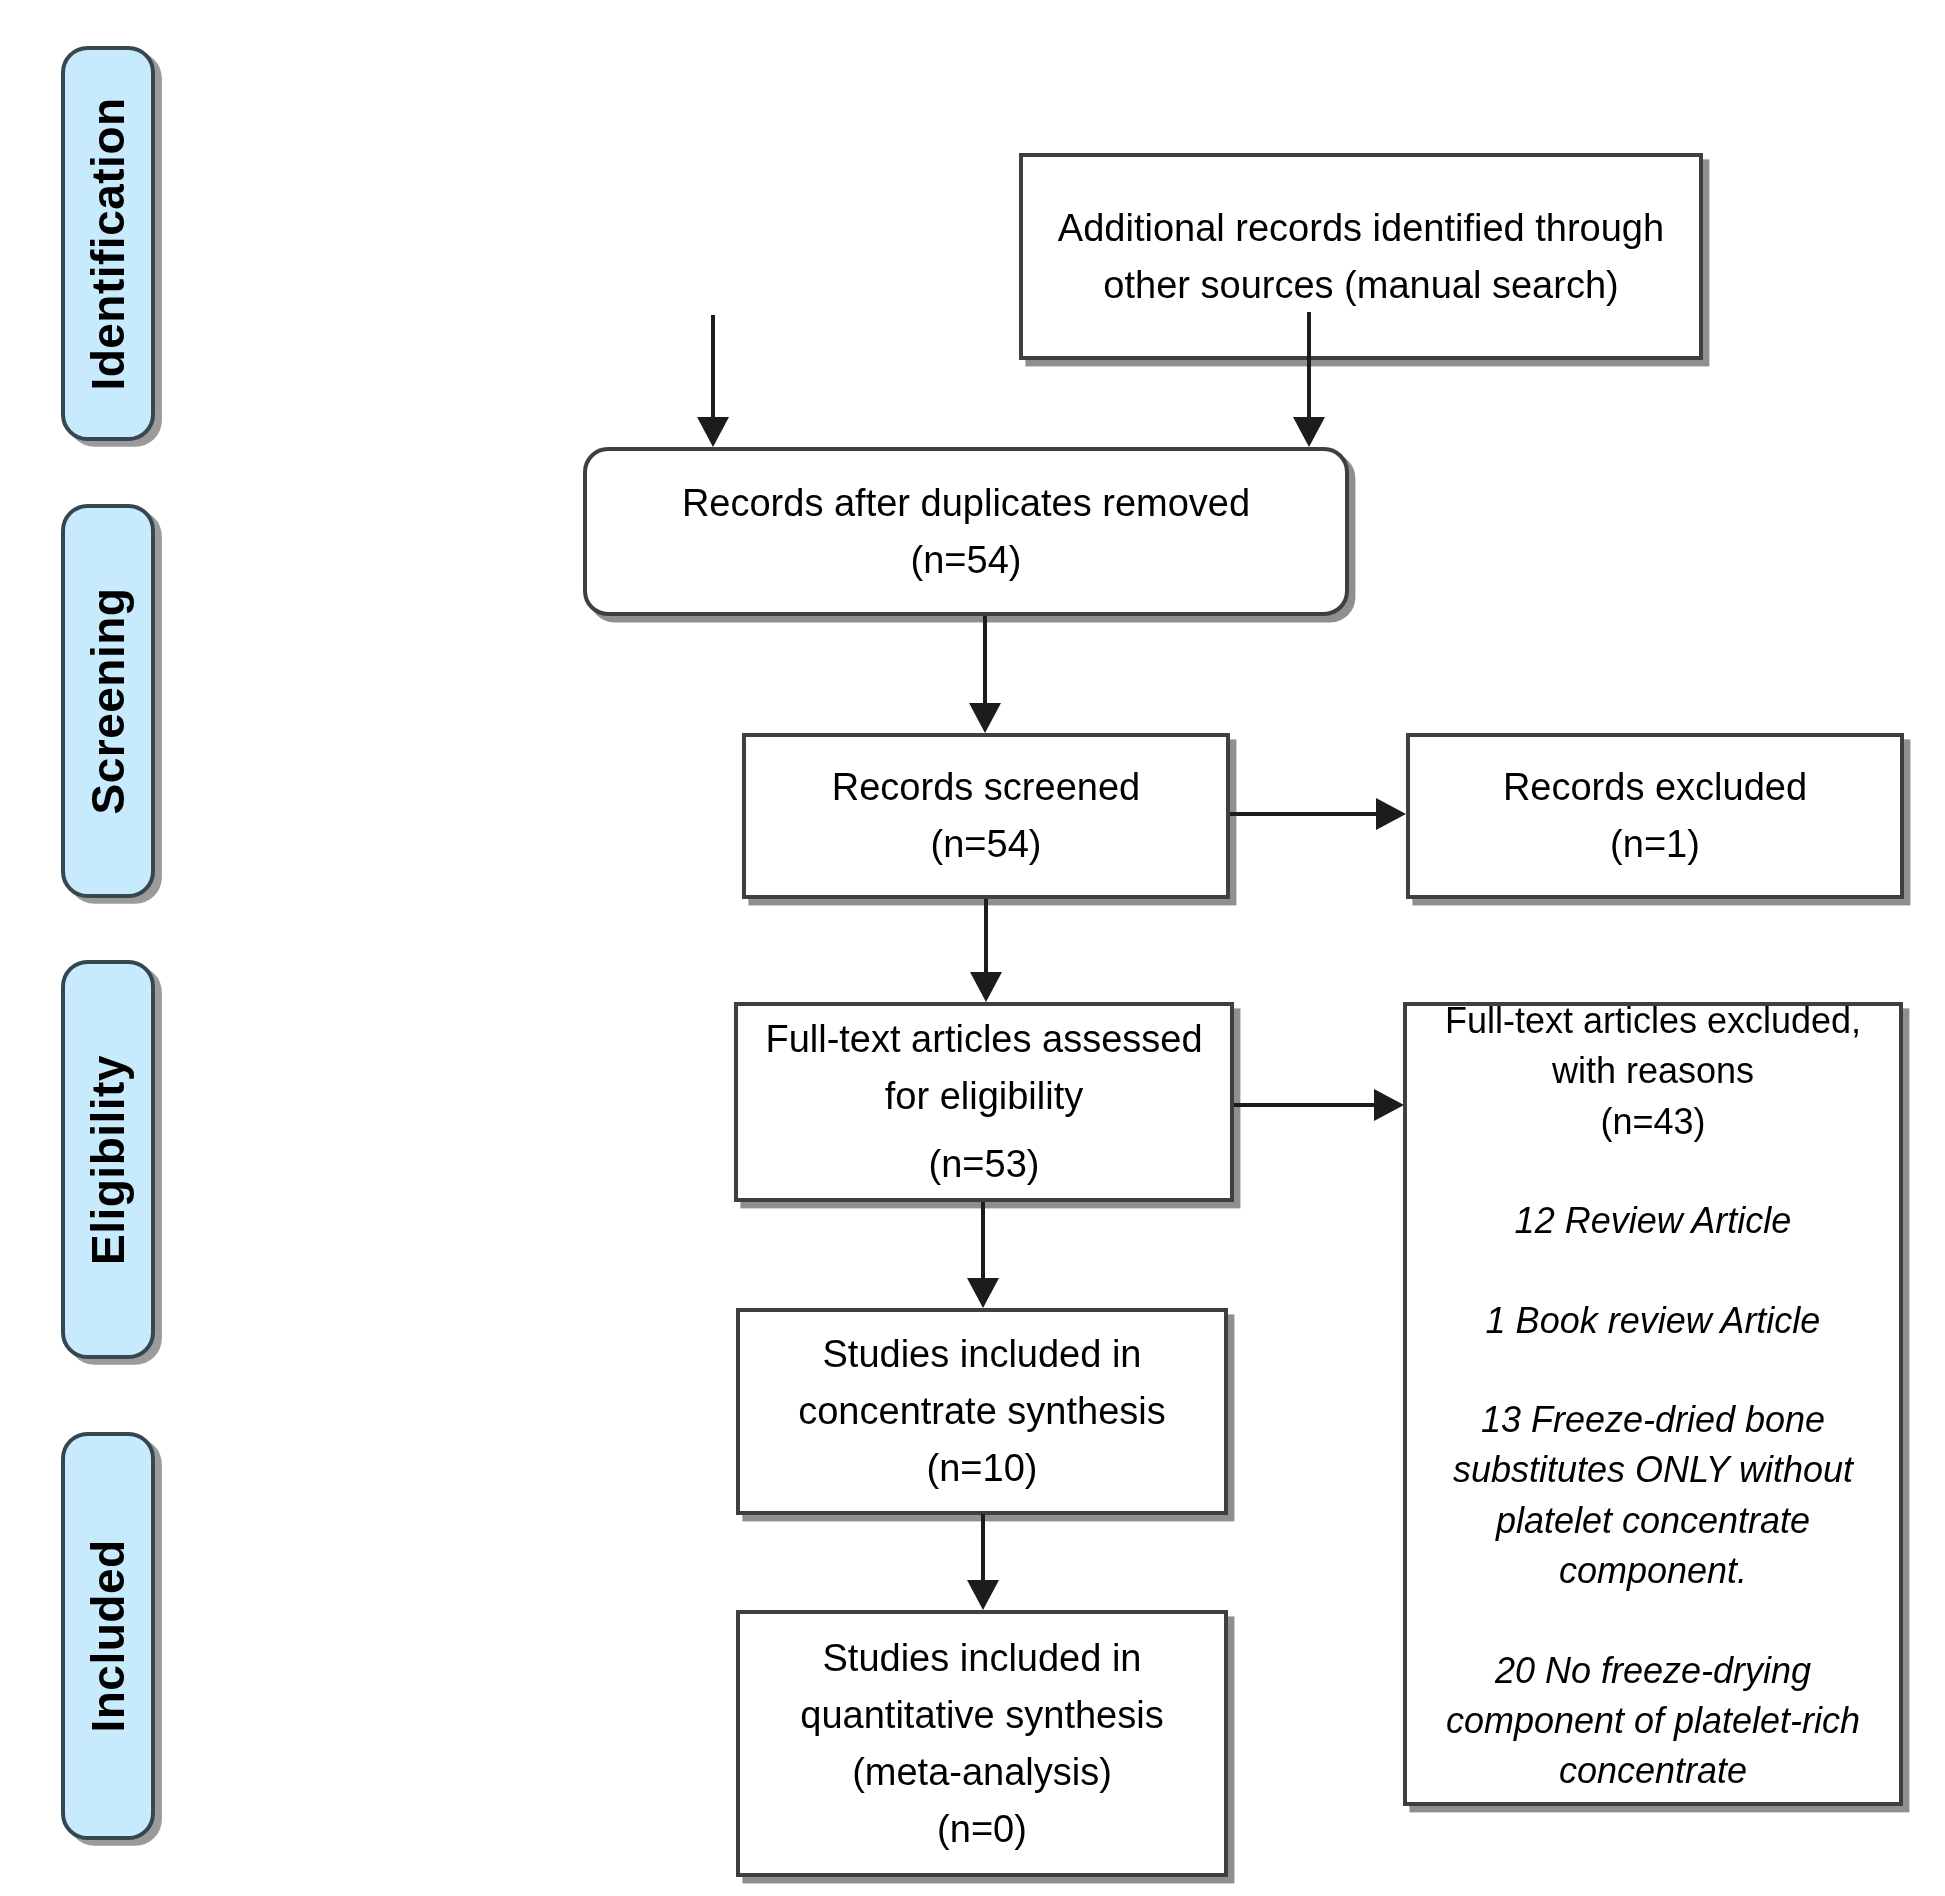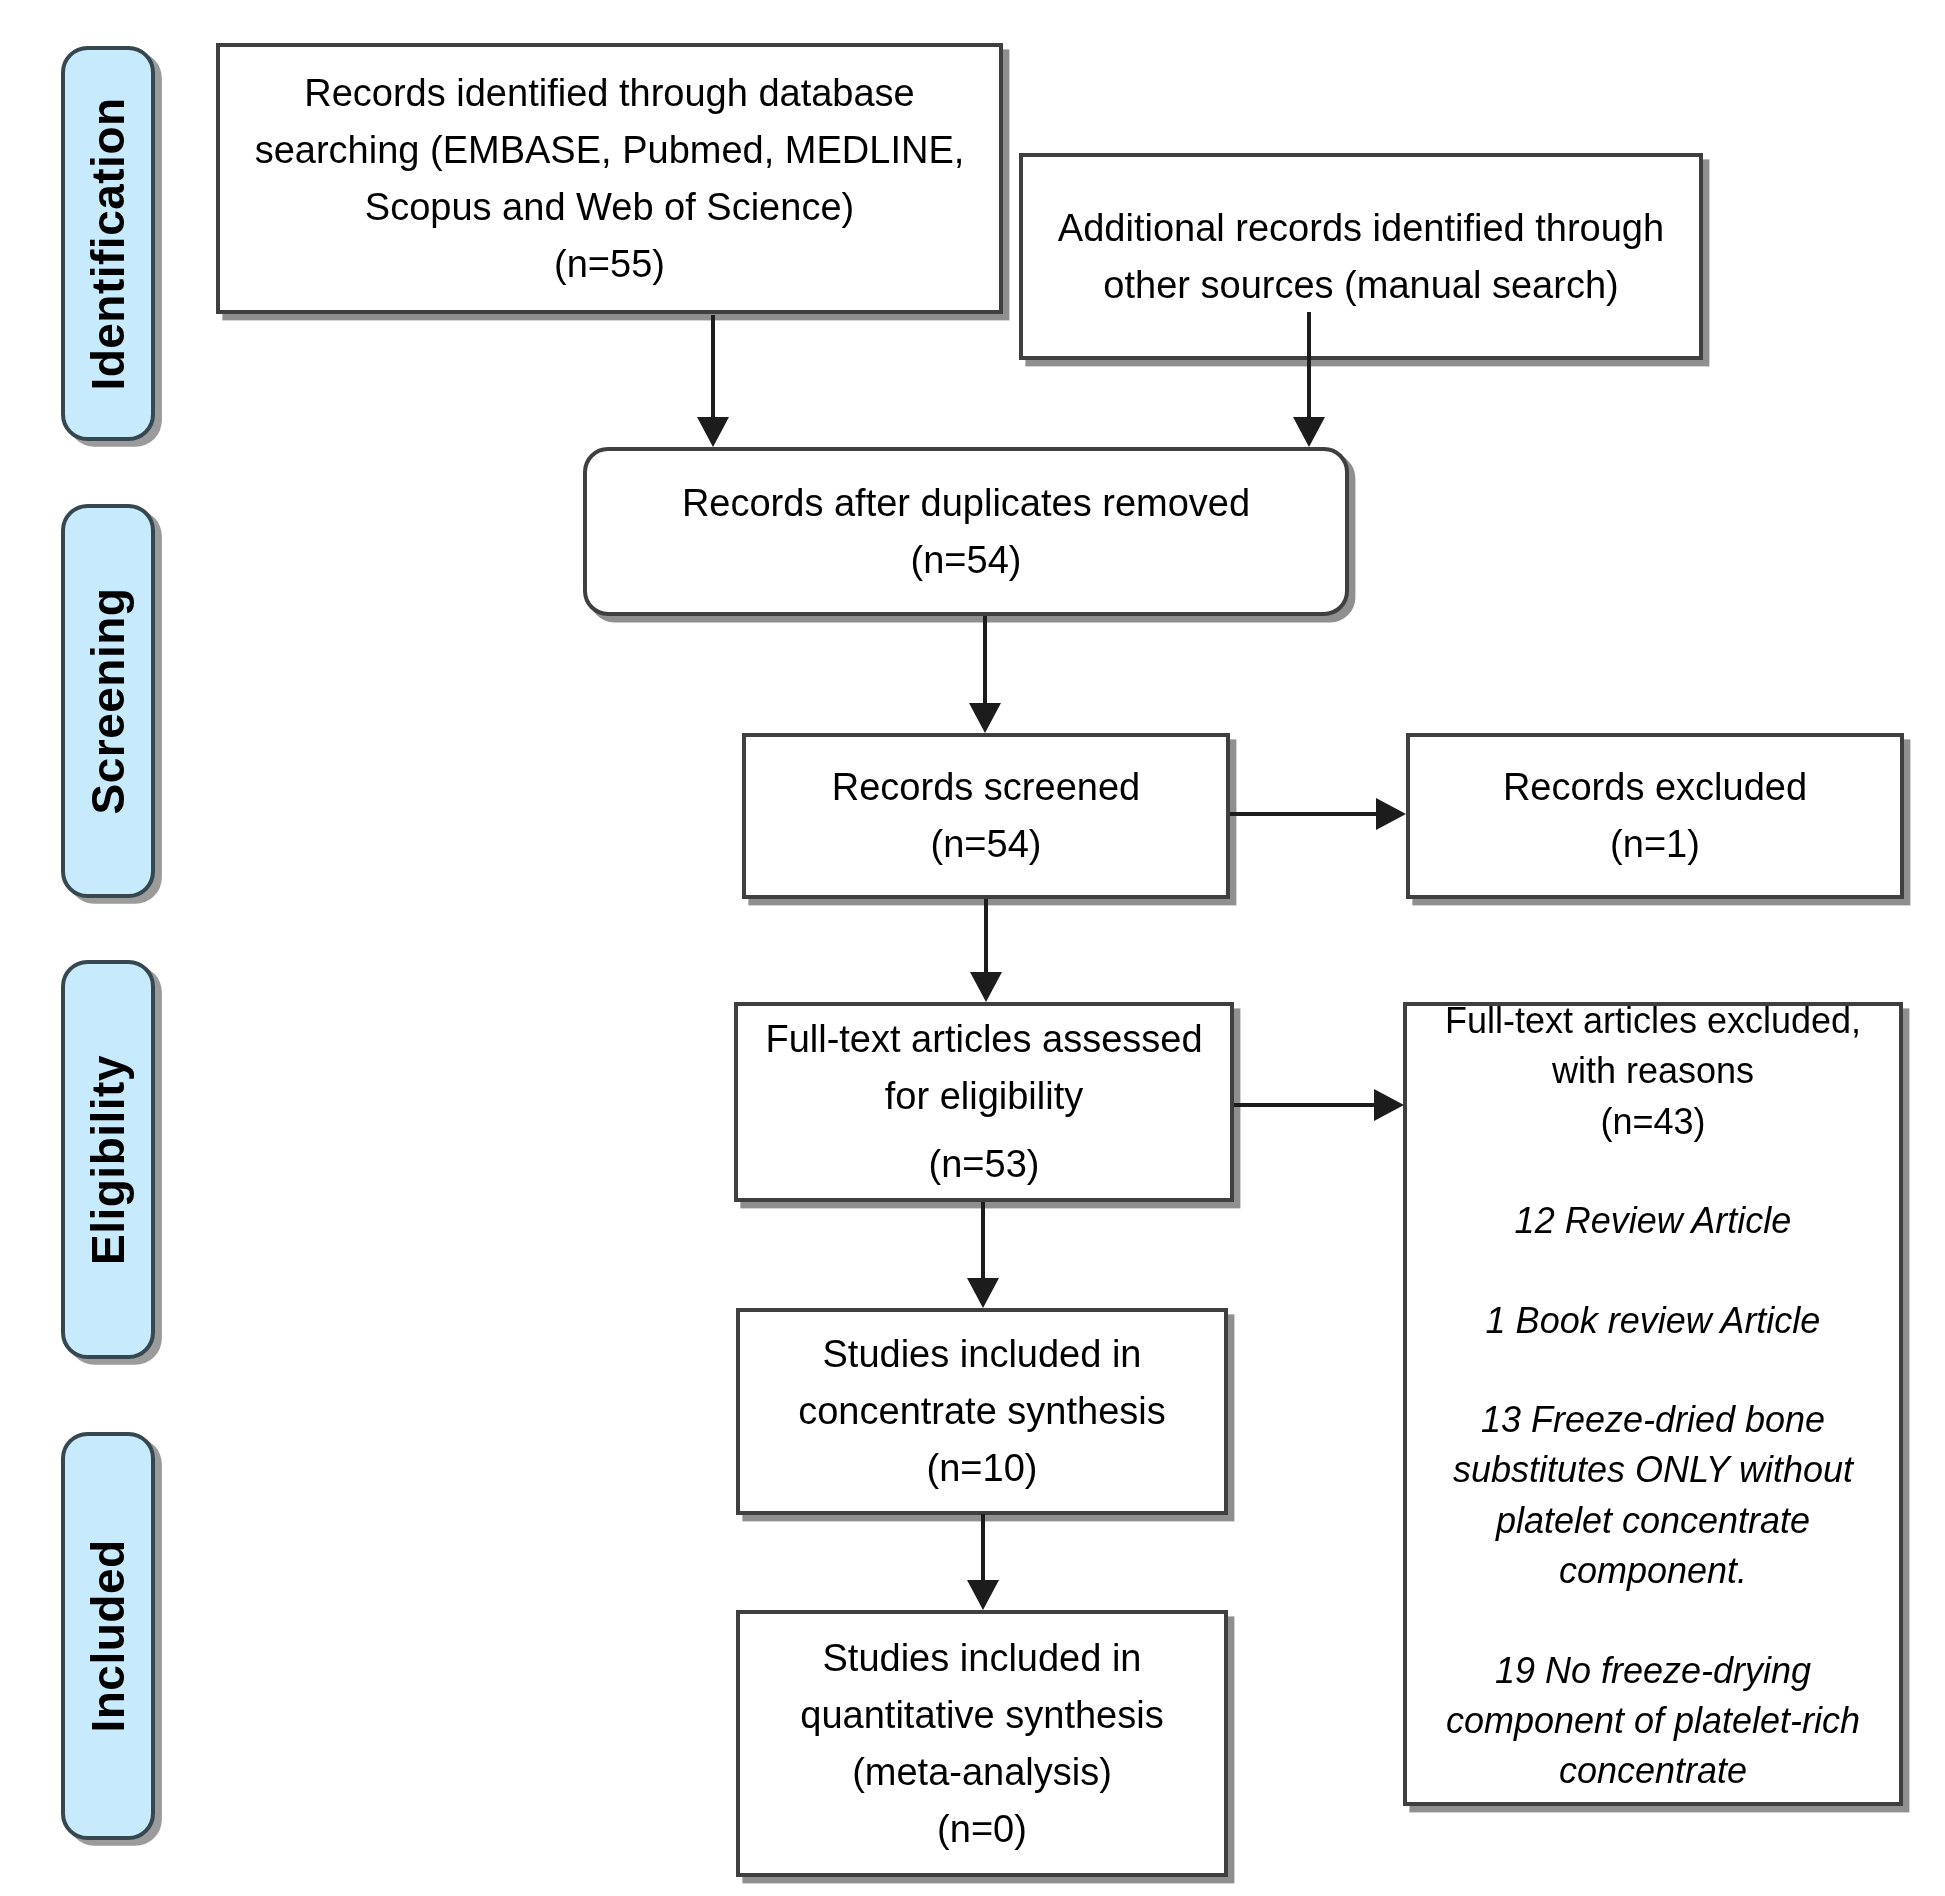--- a/index.html
+++ b/index.html
@@ -68,24 +68,20 @@
   <div class="phase" id="phase-screening">
     <span>Screening</span>
   </div>
   <div class="phase" id="phase-eligibility">
     <span>Eligibility</span>
   </div>
   <div class="phase" id="phase-included">
     <span>Included</span>
   </div>
 
-  <div class="box" id="box-records-identified">
-    <div>Records identified through database searching (EMBASE, Pubmed, MEDLINE, Scopus and Web of Science)</div>
-    <div>(n=55)</div>
-  </div>
 
   <div class="box" id="box-additional-records">
     <div>Additional records identified through other sources (manual search)</div>
   </div>
 
   <div class="box" id="box-duplicates-removed">
     <div>Records after duplicates removed</div>
     <div>(n=54)</div>
   </div>
 
@@ -103,21 +99,21 @@
     <div>Full-text articles assessed for eligibility</div>
     <div>(n=53)</div>
   </div>
 
   <div class="box" id="box-fulltext-excluded">
     <div>Full-text articles excluded, with reasons</div>
     <div>(n=43)</div>
     <div class="reason">12 Review Article</div>
     <div class="reason">1 Book review Article</div>
     <div class="reason">13 Freeze-dried bone substitutes ONLY without platelet concentrate component.</div>
-    <div class="reason">19 No freeze-drying component of platelet-rich concentrate</div>
+    <div class="reason">20 No freeze-drying component of platelet-rich concentrate</div>
   </div>
 
   <div class="box" id="box-qualitative">
     <div>Studies included in concentrate synthesis</div>
     <div>(n=10)</div>
   </div>
 
   <div class="box" id="box-quantitative">
     <div>Studies included in quantitative synthesis (meta-analysis)</div>
     <div>(n=0)</div>

